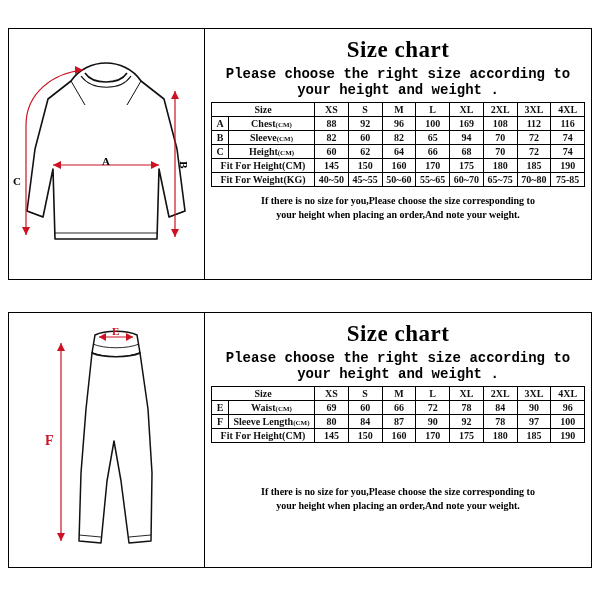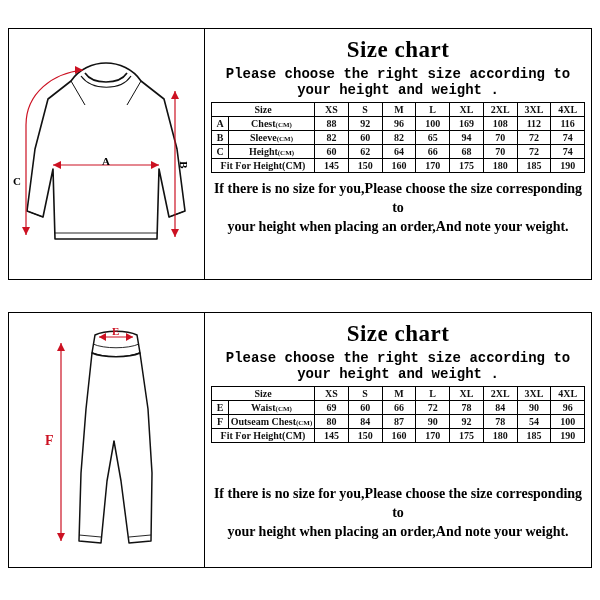--- a/index.html
+++ b/index.html
@@ -104,21 +104,21 @@
     font-weight: bold;
   }
   .span-label {
     text-align: center;
     font-size: 11.5px;
     font-weight: bold;
   }
 
   .note {
     text-align: center;
-    font-size: 14px;
+    font-size: 10px;
     font-weight: bold;
     line-height: 1.35;
     margin-top: 7px;
     font-family: "Liberation Serif", serif;
   }
 
   
   .illus svg { display: block; }
   .lbl {
     position: absolute;
@@ -236,20 +236,31 @@
             <td>145</td>
             <td>150</td>
             <td>160</td>
             <td>170</td>
             <td>175</td>
             <td>180</td>
             <td>185</td>
             <td>190</td>
           </tr>
 
+          <tr>
+            <td colspan="2" class="span-label"><span>Fit For Weight</span><span class="unit">(KG)</span></td>
+            <td>40~50</td>
+            <td>45~55</td>
+            <td>50~60</td>
+            <td>55~65</td>
+            <td>60~70</td>
+            <td>65~75</td>
+            <td>70~80</td>
+            <td>75-85</td>
+          </tr>
         </tbody>
       </table>
 
       <div class="note">
         <div>If there is no size for you,Please choose the size corresponding to</div>
         <div>your height when placing an order,And note your weight.</div>
       </div>
     </div>
   </div>
 
@@ -314,28 +325,28 @@
             <td>66</td>
             <td>72</td>
             <td>78</td>
             <td>84</td>
             <td>90</td>
             <td>96</td>
           </tr>
 
           <tr>
             <td class="rowlabel-letter">F</td>
-            <td class="rowlabel-name"><span>Outseam Chest</span><span class="unit">(CM)</span></td>
+            <td class="rowlabel-name"><span>Sleeve Length</span><span class="unit">(CM)</span></td>
             <td>80</td>
             <td>84</td>
             <td>87</td>
             <td>90</td>
             <td>92</td>
             <td>78</td>
-            <td>54</td>
+            <td>97</td>
             <td>100</td>
           </tr>
 
           <tr>
             <td colspan="2" class="span-label"><span>Fit For Height</span><span class="unit">(CM)</span></td>
             <td>145</td>
             <td>150</td>
             <td>160</td>
             <td>170</td>
             <td>175</td>

